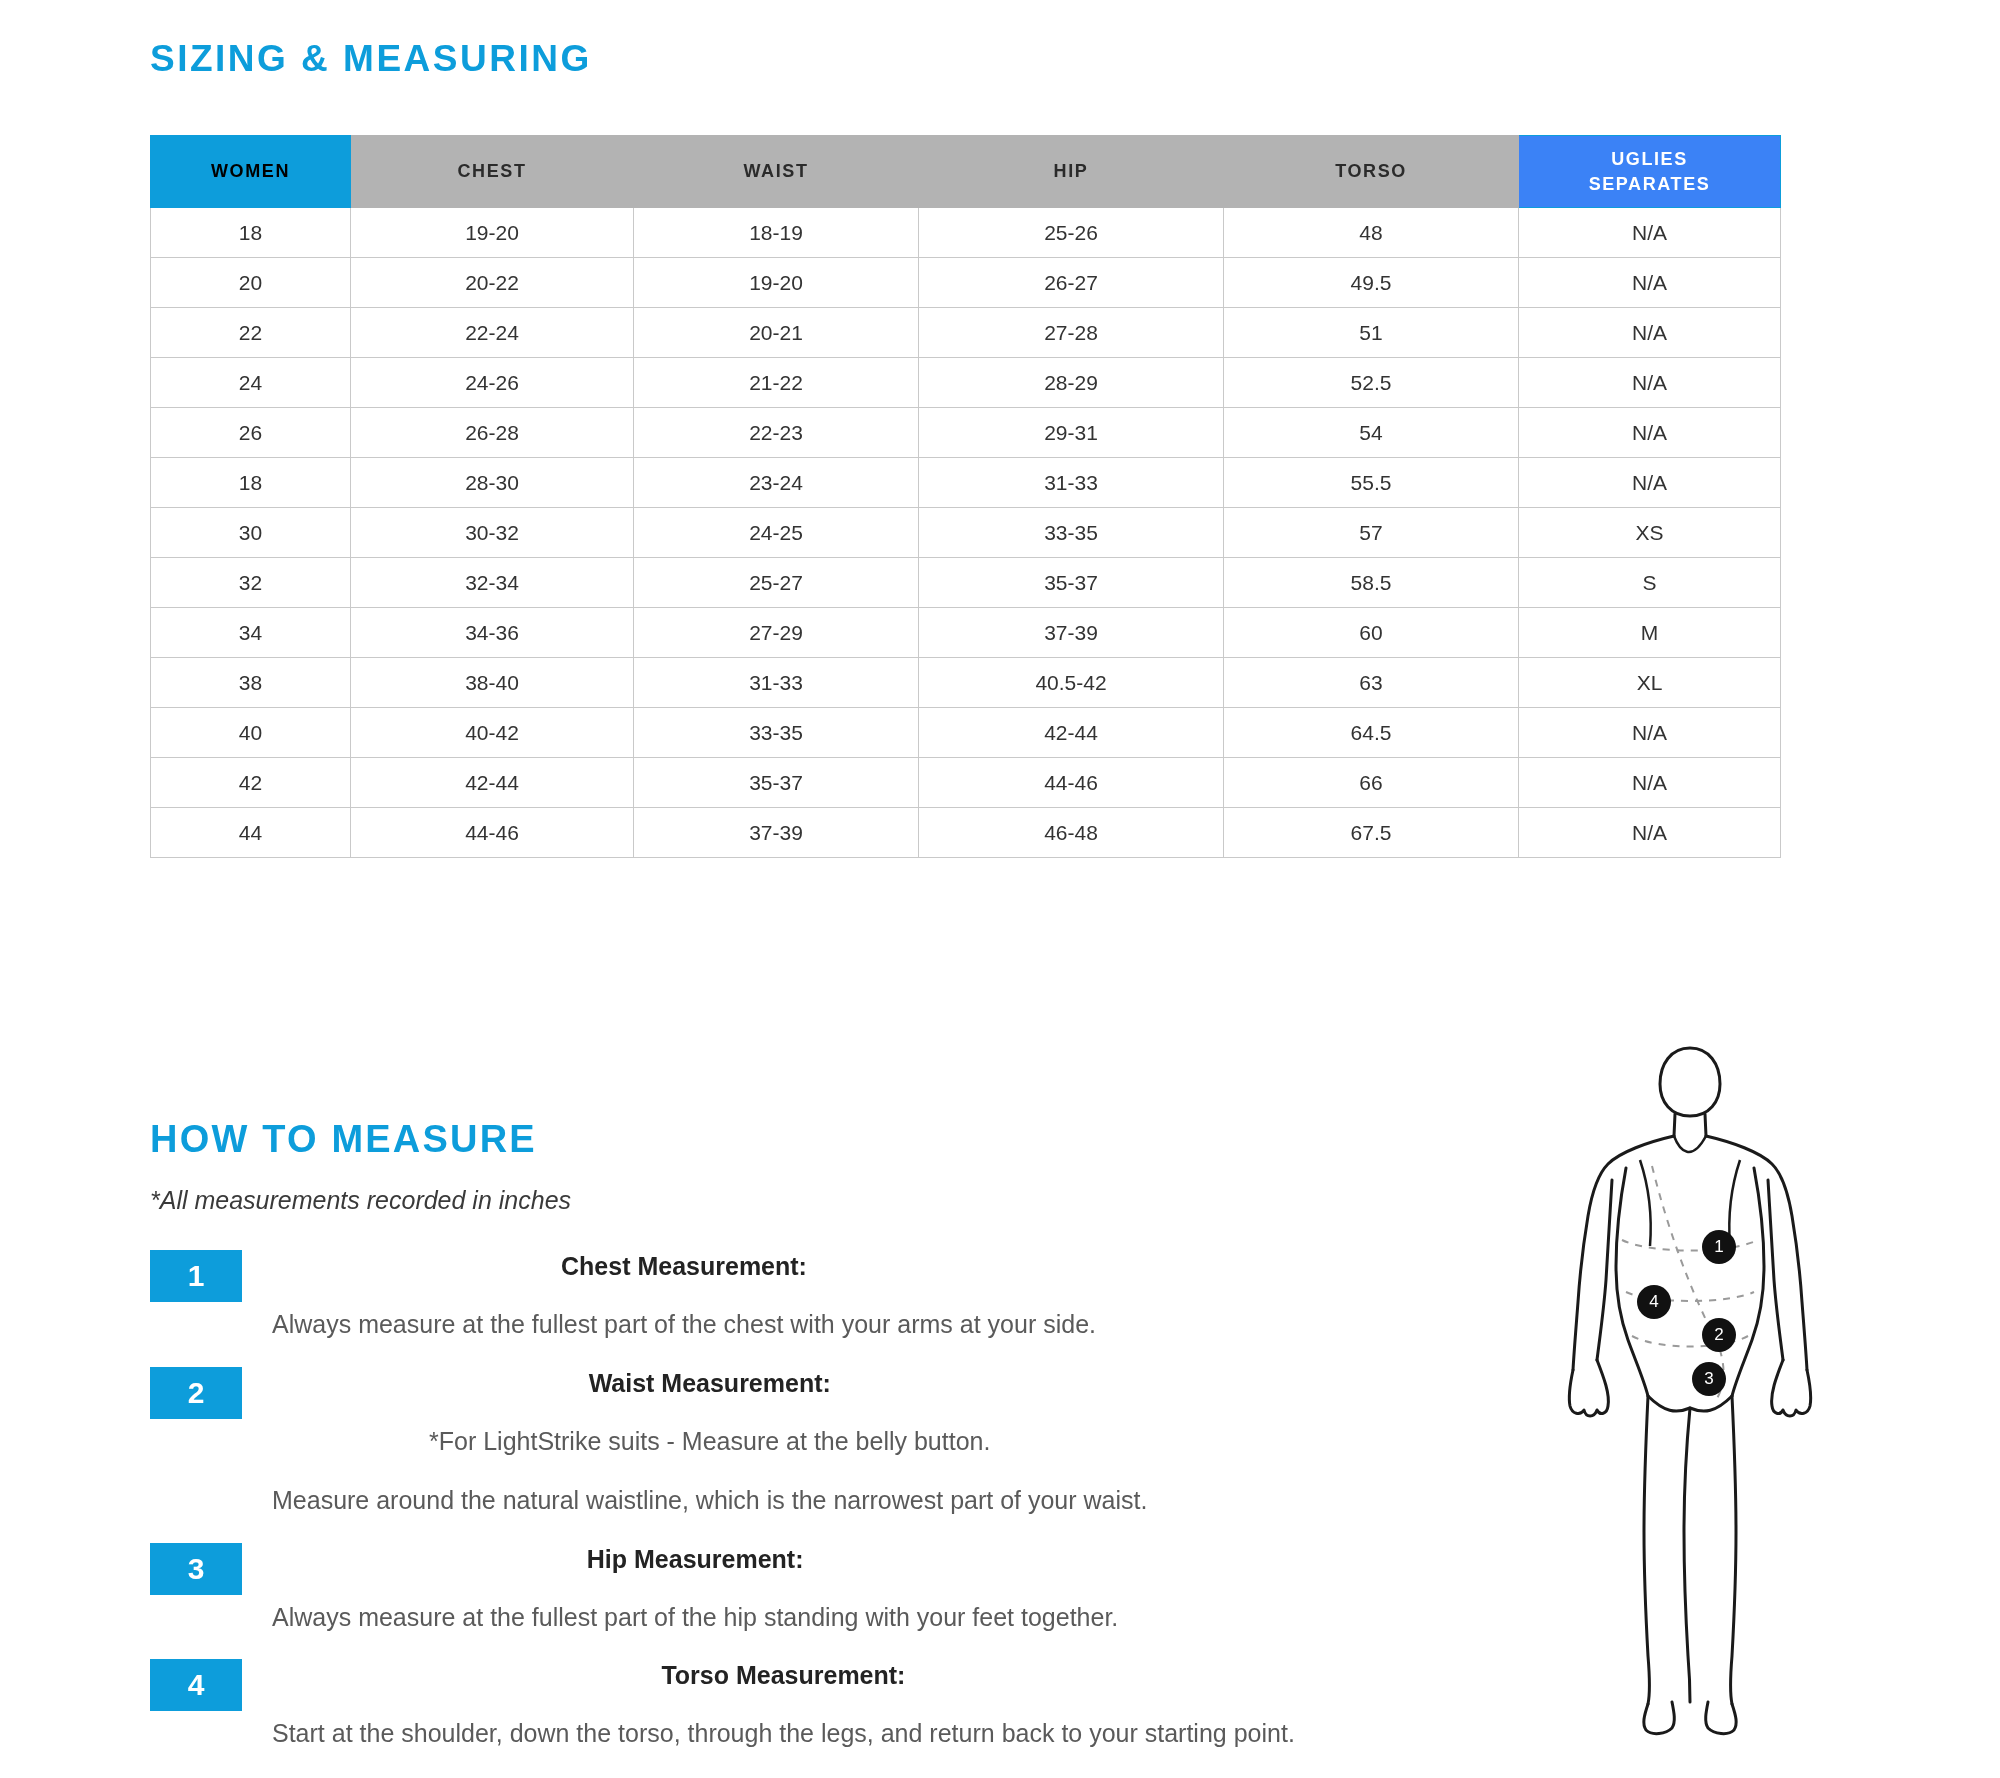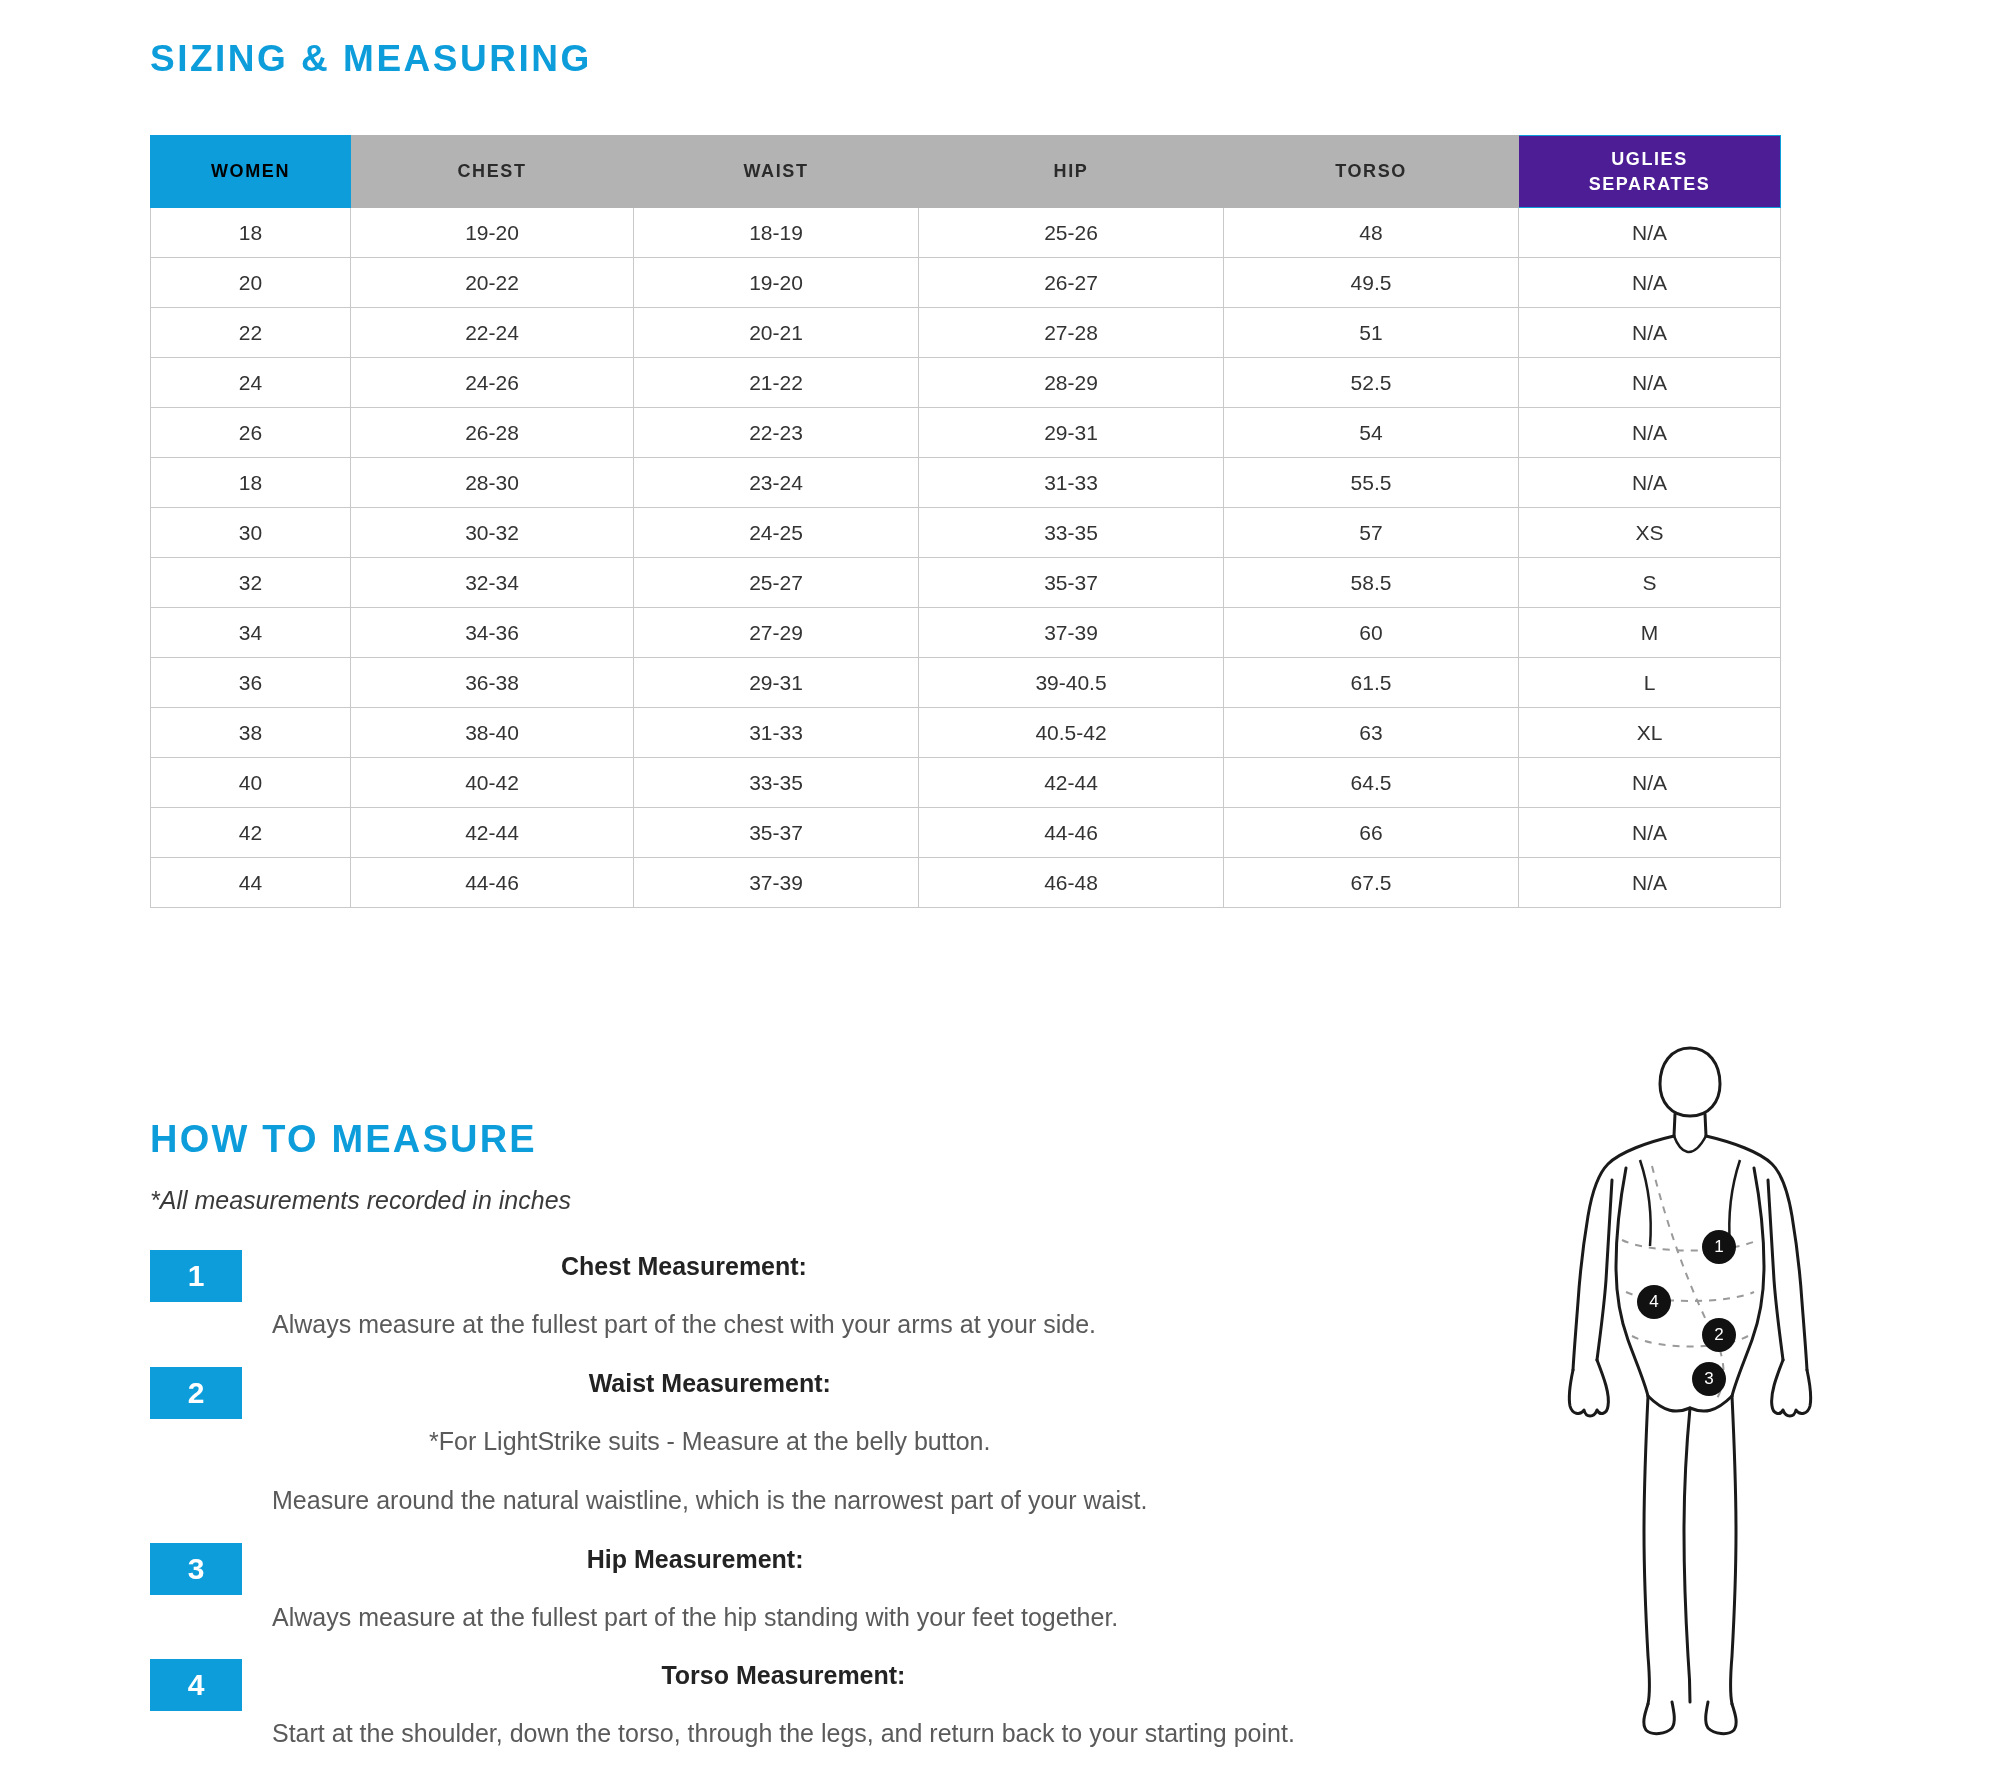--- a/index.html
+++ b/index.html
@@ -66,21 +66,21 @@
     border: 1px solid #b3b3b3;
     text-align: center;
     vertical-align: middle;
   }
   table.size-table th.hl {
     background: #0d9ddb;
     color: #000000;
     border-color: #0d9ddb;
   }
   table.size-table th.hl-2 {
-    background: #4c1d95;
+    background: #3b82f6;
     color: #ffffff;
     border-color: #0d9ddb;
     line-height: 1.35;
   }
   table.size-table td {
     height: 50px;
     font-size: 21px;
     color: #333333;
     text-align: center;
     vertical-align: middle;
@@ -265,28 +265,20 @@
           <td>58.5</td>
           <td>S</td>
         </tr>
         <tr>
           <td>34</td>
           <td>34-36</td>
           <td>27-29</td>
           <td>37-39</td>
           <td>60</td>
           <td>M</td>
-        </tr>
-        <tr>
-          <td>36</td>
-          <td>36-38</td>
-          <td>29-31</td>
-          <td>39-40.5</td>
-          <td>61.5</td>
-          <td>L</td>
         </tr>
         <tr>
           <td>38</td>
           <td>38-40</td>
           <td>31-33</td>
           <td>40.5-42</td>
           <td>63</td>
           <td>XL</td>
         </tr>
         <tr>

